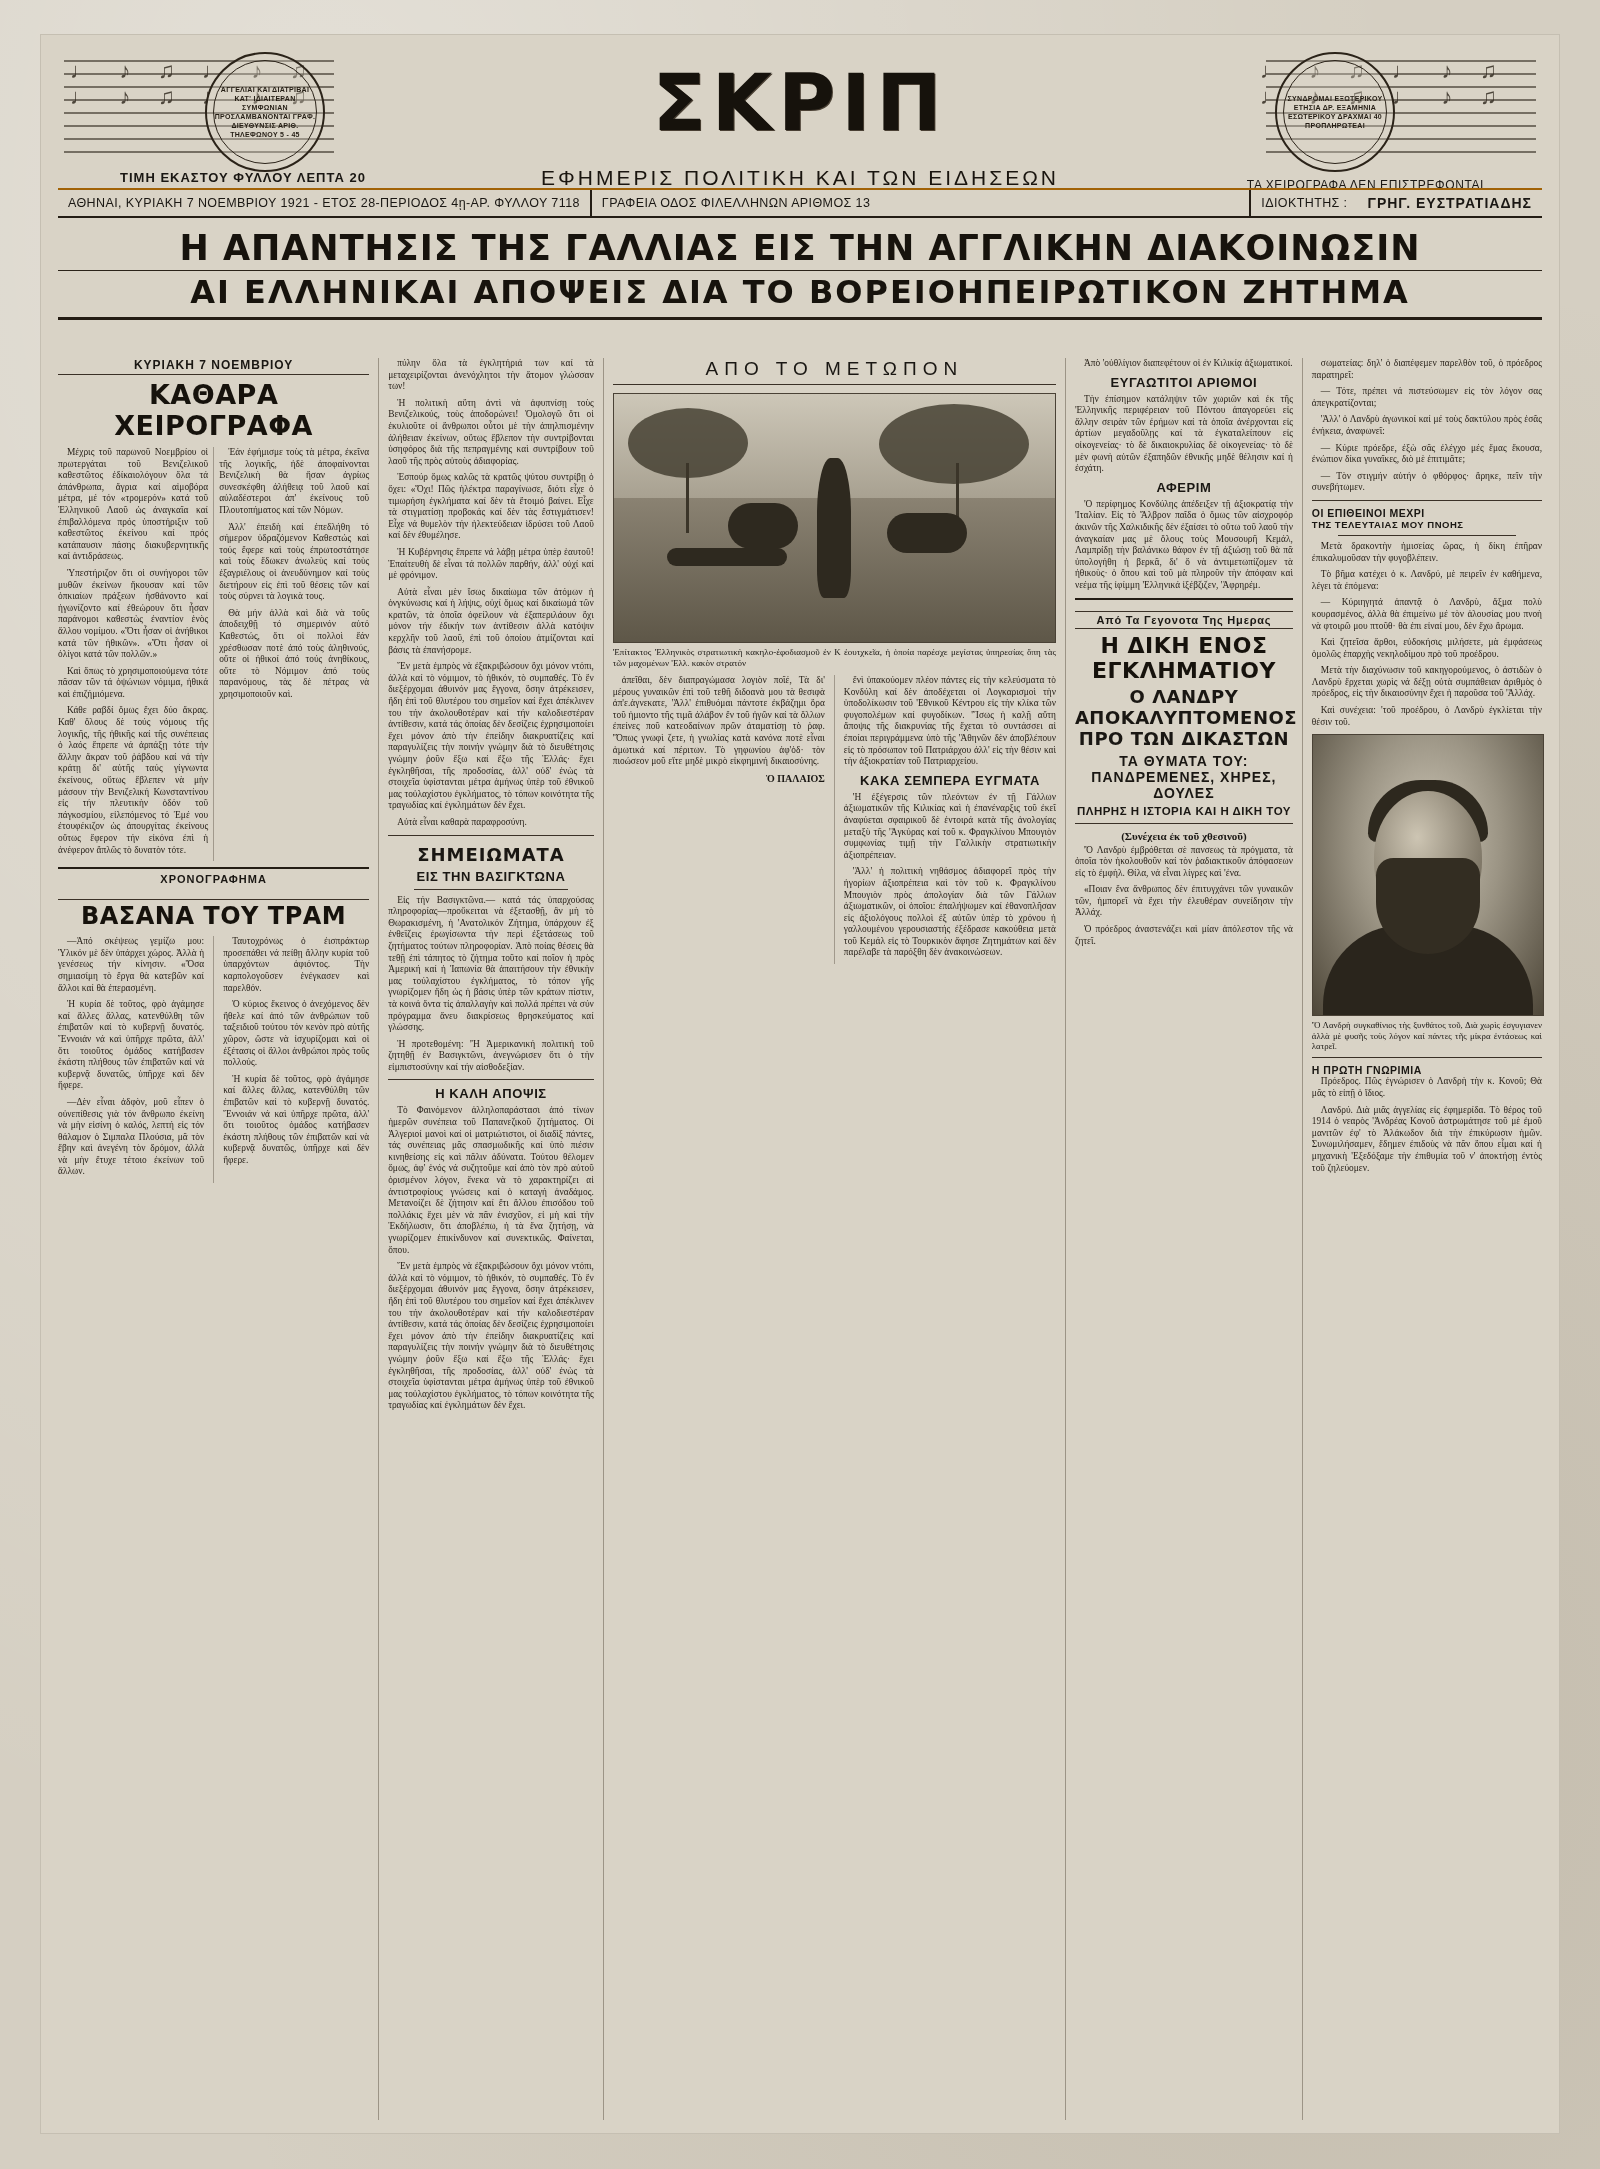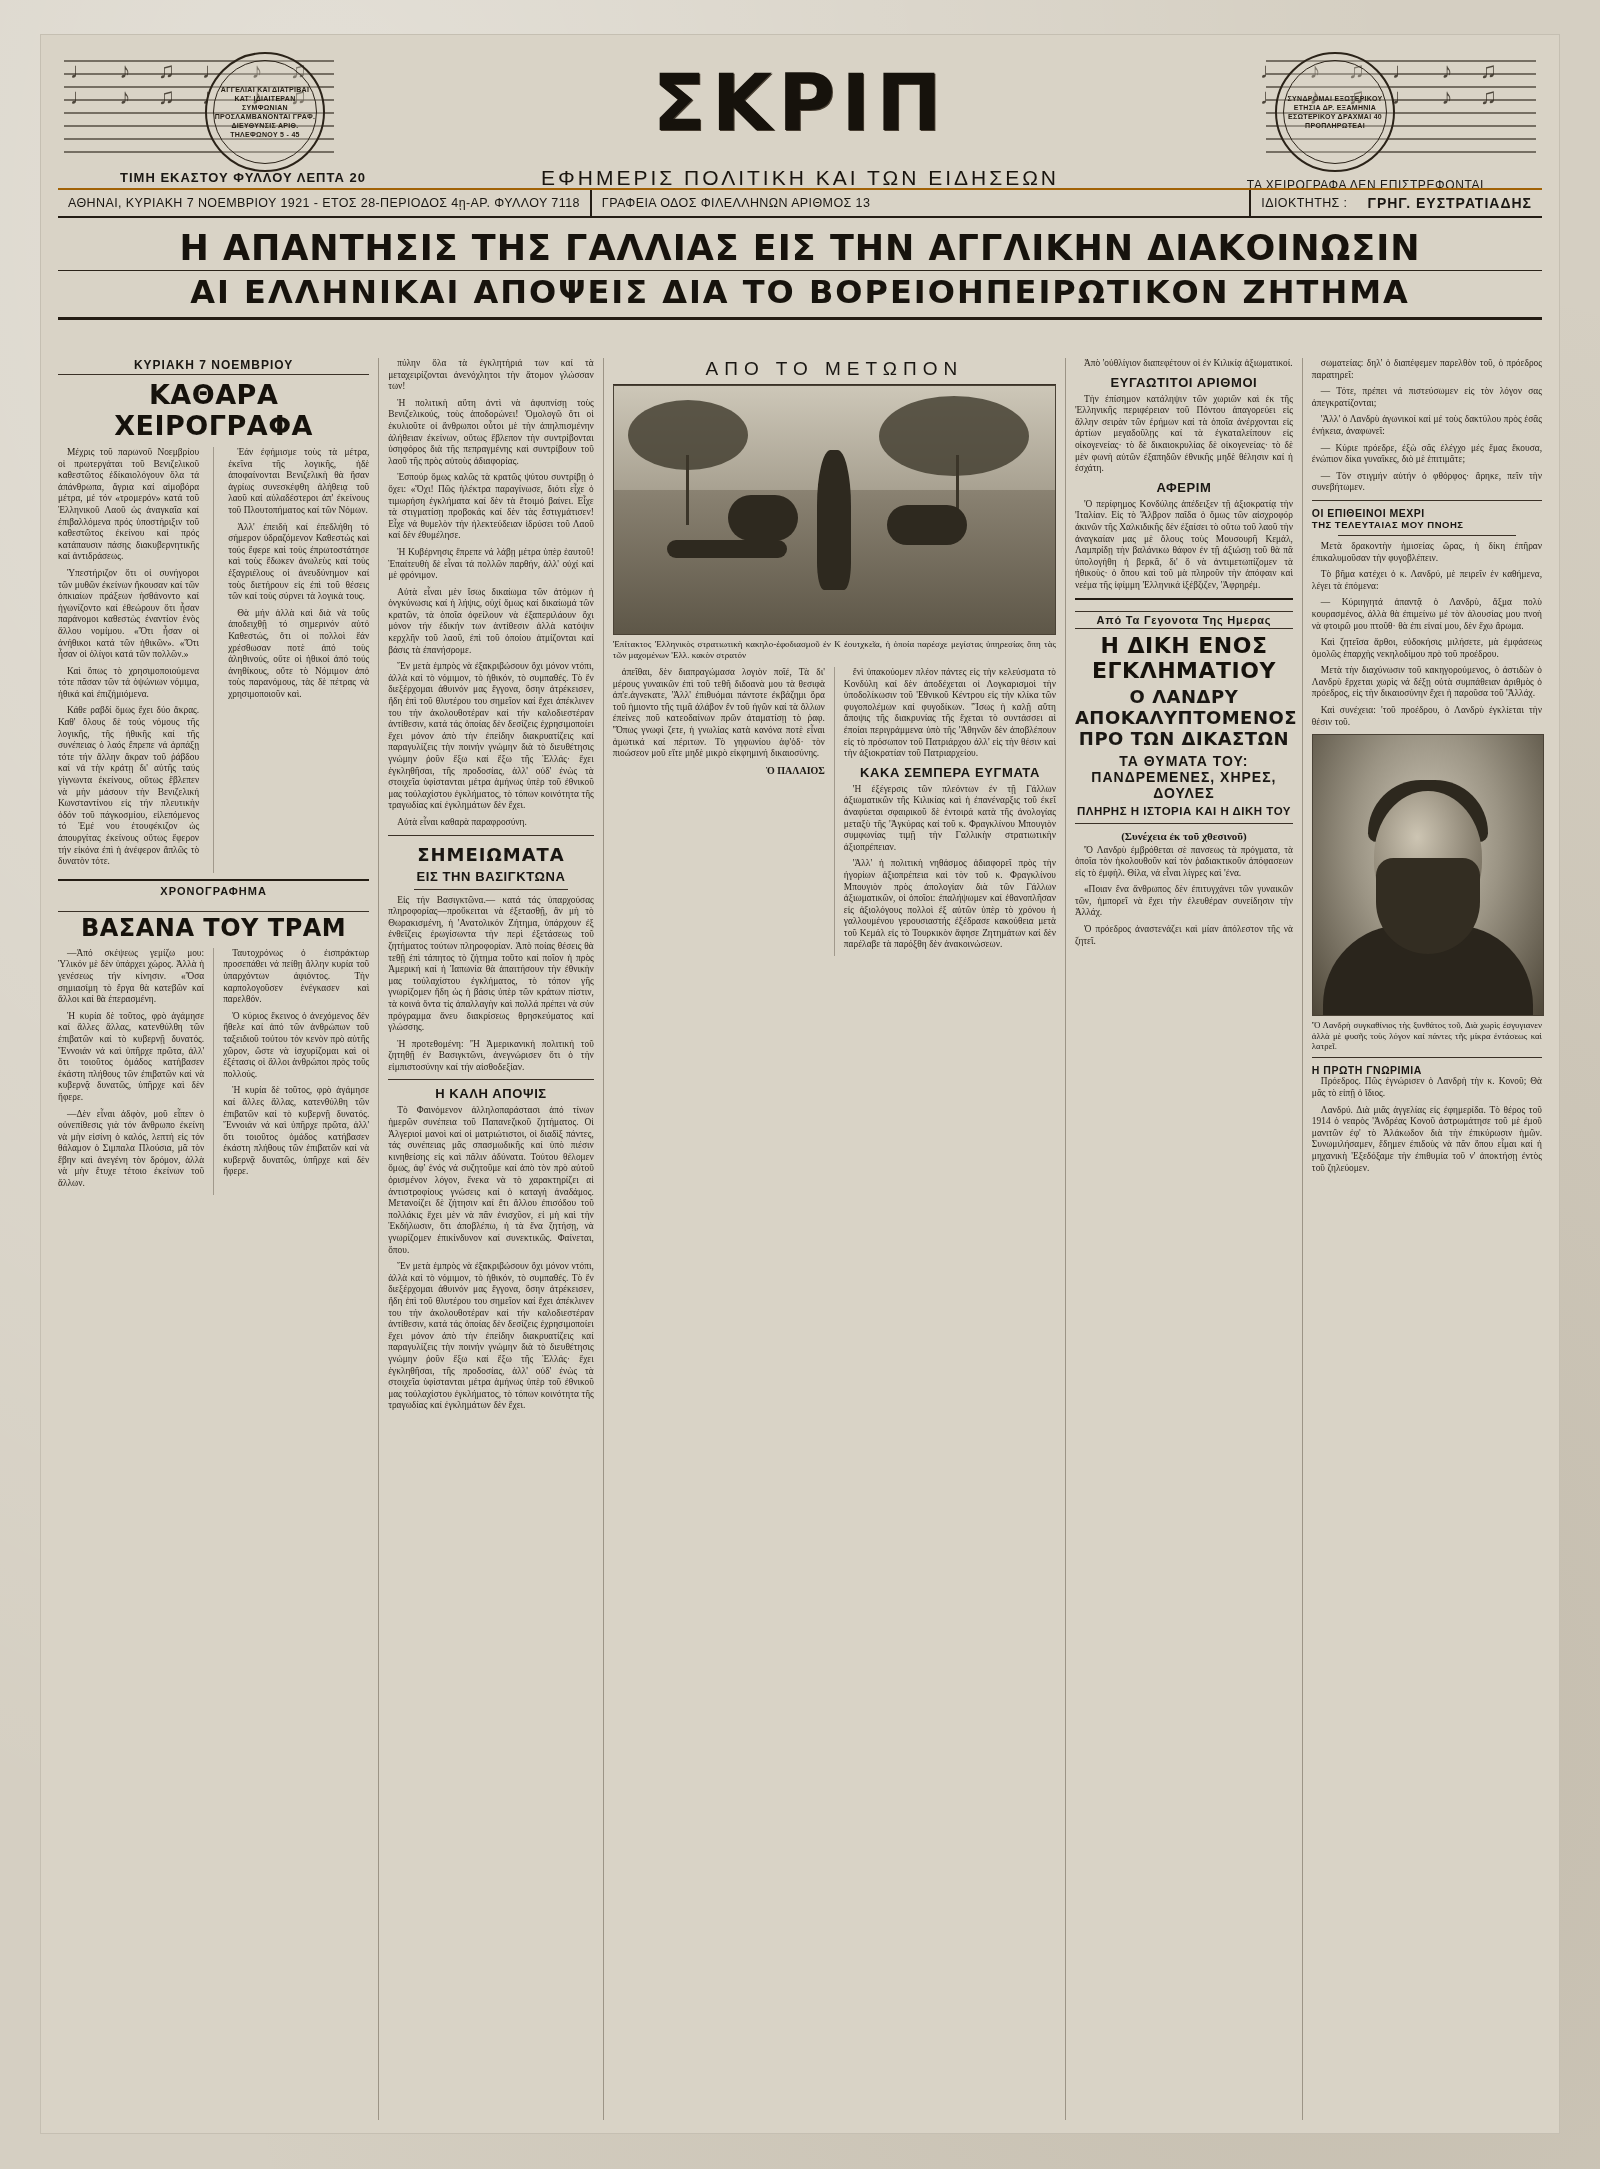--- a/index.html
+++ b/index.html
@@ -102,21 +102,21 @@
     text-align:center; font-family:"Liberation Sans", sans-serif; font-weight:bold;
     letter-spacing:1px;
   }
   .kyriaki { font-size:12px; border-bottom:1px solid #3a3127; padding-bottom:2px; margin-bottom:4px; }
   .bighead {
     text-align:center; font-family:"DejaVu Sans", sans-serif; font-weight:bold;
     font-size:27px; letter-spacing:.5px; margin:2px 0 6px; color:#16120c;
   }
   .metopon {
     text-align:center; font-family:"Liberation Sans", sans-serif; font-size:19px;
-    letter-spacing:6px; border-bottom:1px solid #3a3127; padding-bottom:4px; margin-bottom:0;
+    letter-spacing:6px; border-bottom:1px solid #3a3127; padding-bottom:4px; margin-bottom:8px;
   }
 
   p.body {
     font-size:9.4px; line-height:11.6px; text-align:justify; margin:0 0 5px;
     text-indent:9px; font-family:"Liberation Serif", serif; color:#241d15;
     word-spacing:.2px;
   }
   .tiny { font-size:8.6px; line-height:10.6px; }
 
   .photo {
@@ -221,21 +221,21 @@
   <div class="headline1">Η ΑΠΑΝΤΗΣΙΣ ΤΗΣ ΓΑΛΛΙΑΣ ΕΙΣ ΤΗΝ ΑΓΓΛΙΚΗΝ ΔΙΑΚΟΙΝΩΣΙΝ</div>
   <div class="rule-thin"></div>
   <div class="headline2">ΑΙ ΕΛΛΗΝΙΚΑΙ ΑΠΟΨΕΙΣ ΔΙΑ ΤΟ ΒΟΡΕΙΟΗΠΕΙΡΩΤΙΚΟΝ ΖΗΤΗΜΑ</div>
   <div class="rule-thick"></div>
 
   <div class="content">
 
     <div class="col colA">
       <div class="secthead kyriaki">ΚΥΡΙΑΚΗ 7 ΝΟΕΜΒΡΙΟΥ</div>
       <div class="bighead">ΚΑΘΑΡΑ ΧΕΙΡΟΓΡΑΦΑ</div>
-      <div style="display:flex; gap:14px;">
+      <div style="display:flex; gap:5px;">
         <div style="flex:1;">
           <p class="body">Μέχρις τοῦ παρωνοῦ Νοεμβρίου οἱ πρωτεργάται τοῦ Βενιζελικοῦ καθεστῶτος ἐδίκαιολόγουν ὅλα τά ἀπάνθρωπα, ἄγρια καί αἱμοβόρα μέτρα, μέ τόν «τρομερόν» κατά τοῦ Ἑλληνικοῦ Λαοῦ ὡς ἀναγκαῖα καί ἐπιβαλλόμενα πρός ὑποστήριξιν τοῦ καθεστῶτος ἐκείνου καί πρός κατάπαυσιν πάσης διακυβερνητικῆς καί ἀντιδράσεως.</p>
           <p class="body">Ὑπεστήριζον ὅτι οἱ συνήγοροι τῶν μυθῶν ἐκείνων ἤκουσαν καί τῶν ὁπκιαίων πράξεων ἠσθάνοντο καί ἠγωνίζοντο καί ἐθεώρουν ὅτι ἦσαν παράνομοι καθεστὼς ἐναντίον ἑνὸς ἄλλου νομίμου. «Ὅτι ἦσαν οἱ ἀνήθικοι κατά τῶν ἠθικῶν». «Ὅτι ἦσαν οἱ ὀλίγοι κατά τῶν πολλῶν.»</p>
           <p class="body">Καὶ ὅπως τὸ χρησιμοποιούμενα τότε πᾶσαν τῶν τά ὀψώνιων νόμιμα, ἠθικά καὶ ἐπιζήμιόμενα.</p>
           <p class="body">Κάθε ραβδί ὅμως ἔχει δύο ἄκρας. Καθ' ὅλους δὲ τούς νόμους τῆς λογικῆς, τῆς ἠθικῆς καί τῆς συνέπειας ὁ λαός ἔπρεπε νά ἀρπάξῃ τότε τήν ἄλλην ἄκραν τοῦ ῥάβδου καί νά τὴν κράτῃ δι' αὐτῆς ταύς γίγνωντα ἐκείνους, οὕτως ἔβλεπεν νὰ μὴν μάσουν τὴν Βενιζελική Κωνσταντίνου εἰς τήν πλευτικὴν ὁδόν τοῦ πάγκοσμίου, εἰλεπόμενος τό Ἐμέ νου ἐτουφέκιζον ὡς ἀπουργίτας ἐκείνους οὕτως ἔφερον τήν εἰκόνα ἐπὶ ἡ ἀνέφερον ἄπλῶς τὸ δυνατὸν τότε.</p>
         </div>
         <div style="width:1px; background:#6a6052; opacity:.5;"></div>
         <div style="flex:1;">
           <p class="body">Ἐάν ἐφήμισμε τοὺς τὰ μέτρα, ἐκεῖνα τῆς λογικῆς, ἠδὲ ἀποφαίνονται Βενιζελικὴ θὰ ἤσαν ἀγρίως συνεσκέφθη ἀλήθειᾳ τοῦ λαοῦ καί αὐλαδέστεροι ἀπ' ἐκείνους τοῦ Πλουτοπήματος καί τῶν Νόμων.</p>
           <p class="body">Ἀλλ' ἐπειδὴ καί ἐπεδλήθη τό σήμερον ὑδραζόμενον Καθεστώς καὶ τούς ἔφερε καὶ τοὺς ἐπρωτοστάτησε καὶ τοὺς ἔδωκεν ἀνωλεὺς καί τοὺς ἐξαγριέλους οἱ ἀνευδύνημον καί τοὺς διετήρουν εἰς ἐπὶ τοῦ θέσεις τῶν καί τοὺς σύρνει τὰ λογικὰ τους.</p>

